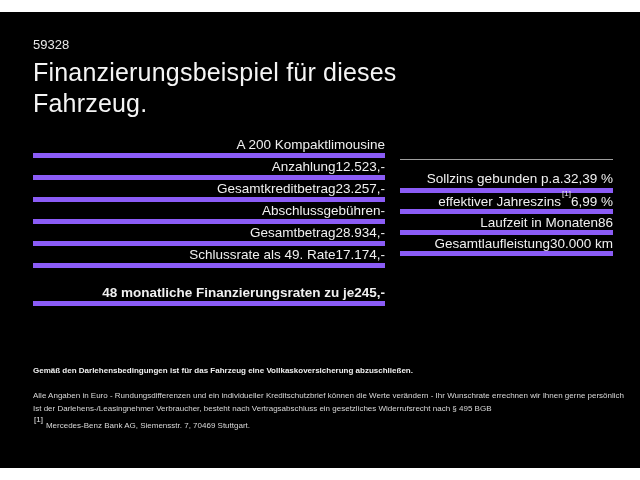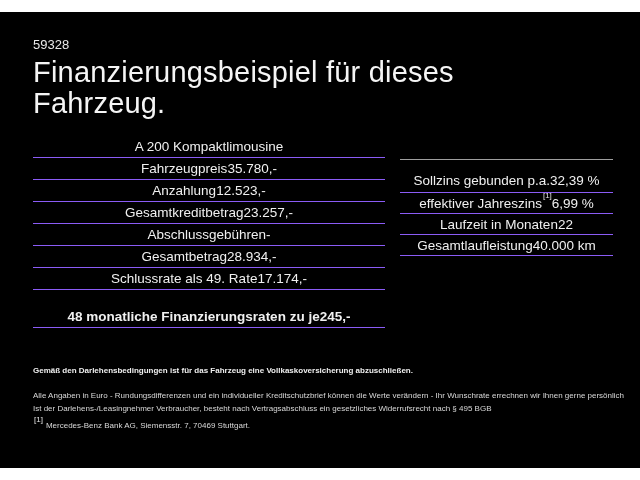--- a/index.html
+++ b/index.html
@@ -9,28 +9,28 @@
     -webkit-font-smoothing:antialiased;
   }
   .strip{position:absolute;left:0;width:640px;background:#ffffff;}
   .strip.top{top:0;height:12px;}
   .strip.bottom{top:468px;height:12px;}
 
   .doc-number{position:absolute;left:33px;top:37px;font-size:13px;color:#e8e8e8;}
 
   .title{
     position:absolute;left:33px;top:57px;width:560px;
-    font-size:29px;line-height:31px;color:#f5f5f5;letter-spacing:.2px;font-weight:400;
+    font-size:25px;line-height:31px;color:#f5f5f5;letter-spacing:.2px;font-weight:400;
   }
 
   
   .table-left{position:absolute;left:33px;top:136px;width:352px;}
   .trow{
-    height:22px;box-sizing:border-box;display:flex;justify-content:center;
-    align-items:center;border-bottom:1px solid #8b5cf6;
+    height:22px;box-sizing:border-box;display:flex;justify-content:flex-end;
+    align-items:center;border-bottom:5px solid #8b5cf6;
     font-size:13.5px;color:#f0f0f0;
   }
   .trow .lbl{white-space:nowrap;}
   .trow .val{white-space:nowrap;text-align:right;}
   .trow.bold{font-weight:bold;margin-top:16px;}
 
   
   .table-right{position:absolute;left:400px;top:146px;width:213px;border-top:1px solid #9e9e9e;margin-top:13px;}
   .table-right .trow{height:21px;}
   .table-right .trow.first{height:33px;padding-top:9px;}
@@ -52,24 +52,20 @@
   <div class="doc-number">59328</div>
 
   <div class="title">
     <span>Finanzierungsbeispiel für dieses</span><br>
     <span>Fahrzeug.</span>
   </div>
 
   <div class="table-left">
     <div class="trow">
       <span class="lbl">A 200 Kompaktlimousine</span>
-    </div>
-    <div class="trow">
-      <span class="lbl">Fahrzeugpreis</span>
-      <span class="val">35.780,-</span>
     </div>
     <div class="trow">
       <span class="lbl">Anzahlung</span>
       <span class="val">12.523,-</span>
     </div>
     <div class="trow">
       <span class="lbl">Gesamtkreditbetrag</span>
       <span class="val">23.257,-</span>
     </div>
     <div class="trow">
@@ -94,25 +90,25 @@
     <div class="trow first">
       <span class="lbl">Sollzins gebunden p.a.</span>
       <span class="val">32,39 %</span>
     </div>
     <div class="trow">
       <span class="lbl"><span>effektiver Jahreszins</span><sup class="supmark">[1]</sup></span>
       <span class="val">6,99 %</span>
     </div>
     <div class="trow">
       <span class="lbl">Laufzeit in Monaten</span>
-      <span class="val">22</span>
+      <span class="val">86</span>
     </div>
     <div class="trow">
       <span class="lbl">Gesamtlaufleistung</span>
-      <span class="val">40.000 km</span>
+      <span class="val">30.000 km</span>
     </div>
   </div>
 
   <div class="footnotes">
     <div class="fn1">Gemäß den Darlehensbedingungen ist für das Fahrzeug eine Vollkaskoversicherung abzuschließen.</div>
     <div class="fn2">Alle Angaben in Euro - Rundungsdifferenzen und ein individueller Kreditschutzbrief können die Werte verändern - Ihr Wunschrate errechnen wir Ihnen gerne persönlich</div>
     <div class="fn3">Ist der Darlehens-/Leasingnehmer Verbraucher, besteht nach Vertragsabschluss ein gesetzliches Widerrufsrecht nach § 495 BGB</div>
     <div class="fn4"><sup class="supmark">[1]</sup><span>Mercedes-Benz Bank AG, Siemensstr. 7, 70469 Stuttgart.</span></div>
   </div>
 

